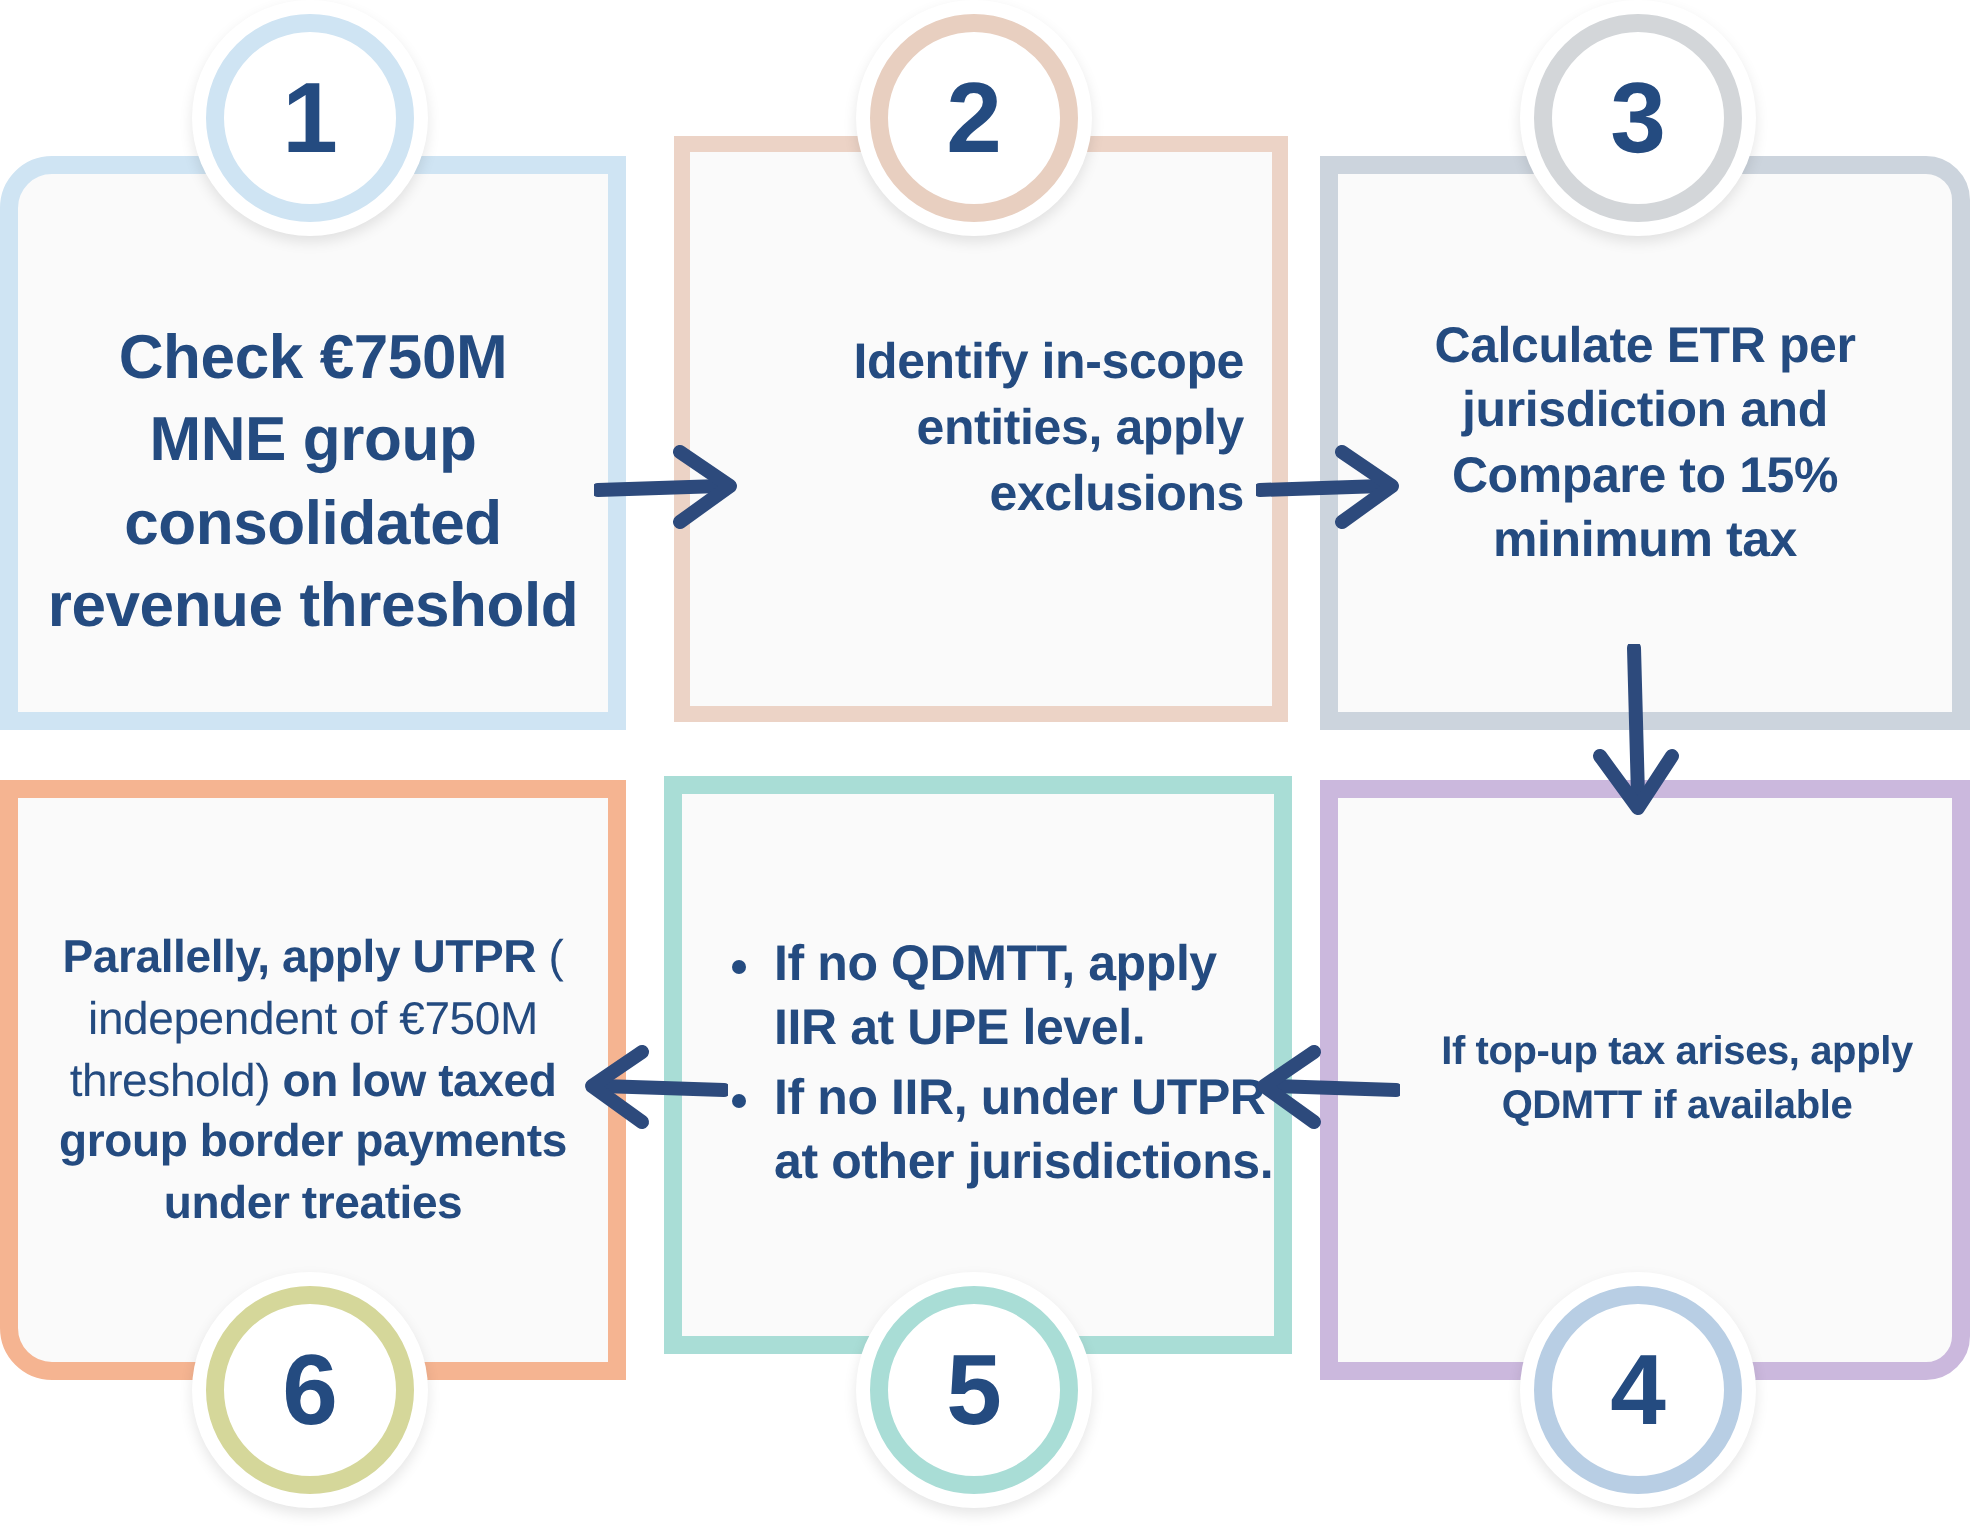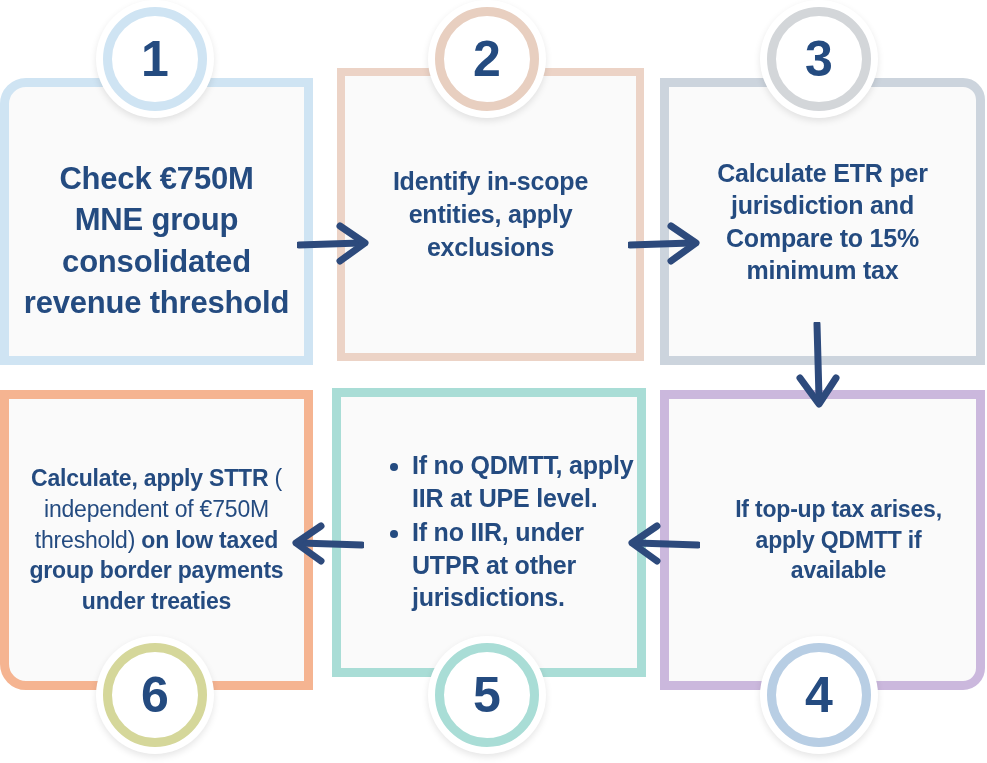--- a/index.html
+++ b/index.html
@@ -45,38 +45,38 @@
     right: -12px;
     bottom: -12px;
     background: #f2f2f2;
     z-index: -1;
   }
 
   
   #box1 { left: 0px;   top: 78px;  width: 313px; height: 287px;
           border: 9px solid #cfe4f3; border-radius: 26px 0 0 0; }
   #box2 { left: 337px; top: 68px;  width: 307px; height: 293px;
-          border: 8px solid #ecd3c6; }
+          border: 8px solid #ecd3c6; text-align: right; }
   #box3 { left: 660px; top: 78px;  width: 325px; height: 287px;
           border: 9px solid #ccd4dd; border-radius: 0 22px 0 0; }
   #box4 { left: 660px; top: 390px; width: 325px; height: 300px;
           border: 9px solid #cbb8dd; border-radius: 0 0 22px 0; }
   #box5 { left: 332px; top: 388px; width: 314px; height: 289px;
           border: 9px solid #a9ddd6; }
   #box6 { left: 0px;   top: 390px; width: 313px; height: 300px;
           border: 9px solid #f5b491; border-radius: 0 0 0 26px; }
 
   #box1 .inner { font-size: 31px; line-height: 1.33; margin-top: 38px; }
   #box2 .inner { font-size: 25px; line-height: 1.33; }
   #box3 .inner { font-size: 25px; line-height: 1.30; }
-  #box4 .inner { font-size: 23px; line-height: 1.33; margin-left: 32px; }
+  #box4 .inner { font-size: 20px; line-height: 1.33; margin-left: 32px; }
   #box6 .inner { font-size: 23px; line-height: 1.34; }
 
   
-  #box5 .inner { padding: 0 0 0 16px; margin-left: 25px; }
+  #box5 .inner { padding: 0 0 0 16px; }
   ul.bullets {
     margin: 0;
     padding: 0 0 0 30px;
     text-align: left;
     list-style: disc;
   }
   ul.bullets li {
     color: #244b80;
     font-weight: bold;
     font-size: 25px;
@@ -161,21 +161,21 @@
     <div class="inner">
       <ul class="bullets">
         <li>If no QDMTT, apply IIR at UPE level.</li>
         <li>If no IIR, under UTPR at other jurisdictions.</li>
       </ul>
     </div>
   </div>
 
   <div class="pbox" id="box6">
     <div class="shadow-layer"></div>
-    <div class="inner"><span>Calculate, apply STTR </span><span class="reg">( independent of €750M threshold)</span><span> on low taxed group border payments under treaties</span></div>
+    <div class="inner"><span>Parallelly, apply UTPR </span><span class="reg">( independent of €750M threshold)</span><span> on low taxed group border payments under treaties</span></div>
   </div>
 
   <div class="badge" id="badge1">
     <div class="ring" style="border-color:#cfe4f3"></div>
     <span class="num">1</span>
   </div>
   <div class="badge" id="badge2">
     <div class="ring" style="border-color:#e8cfc0"></div>
     <span class="num">2</span>
   </div>

